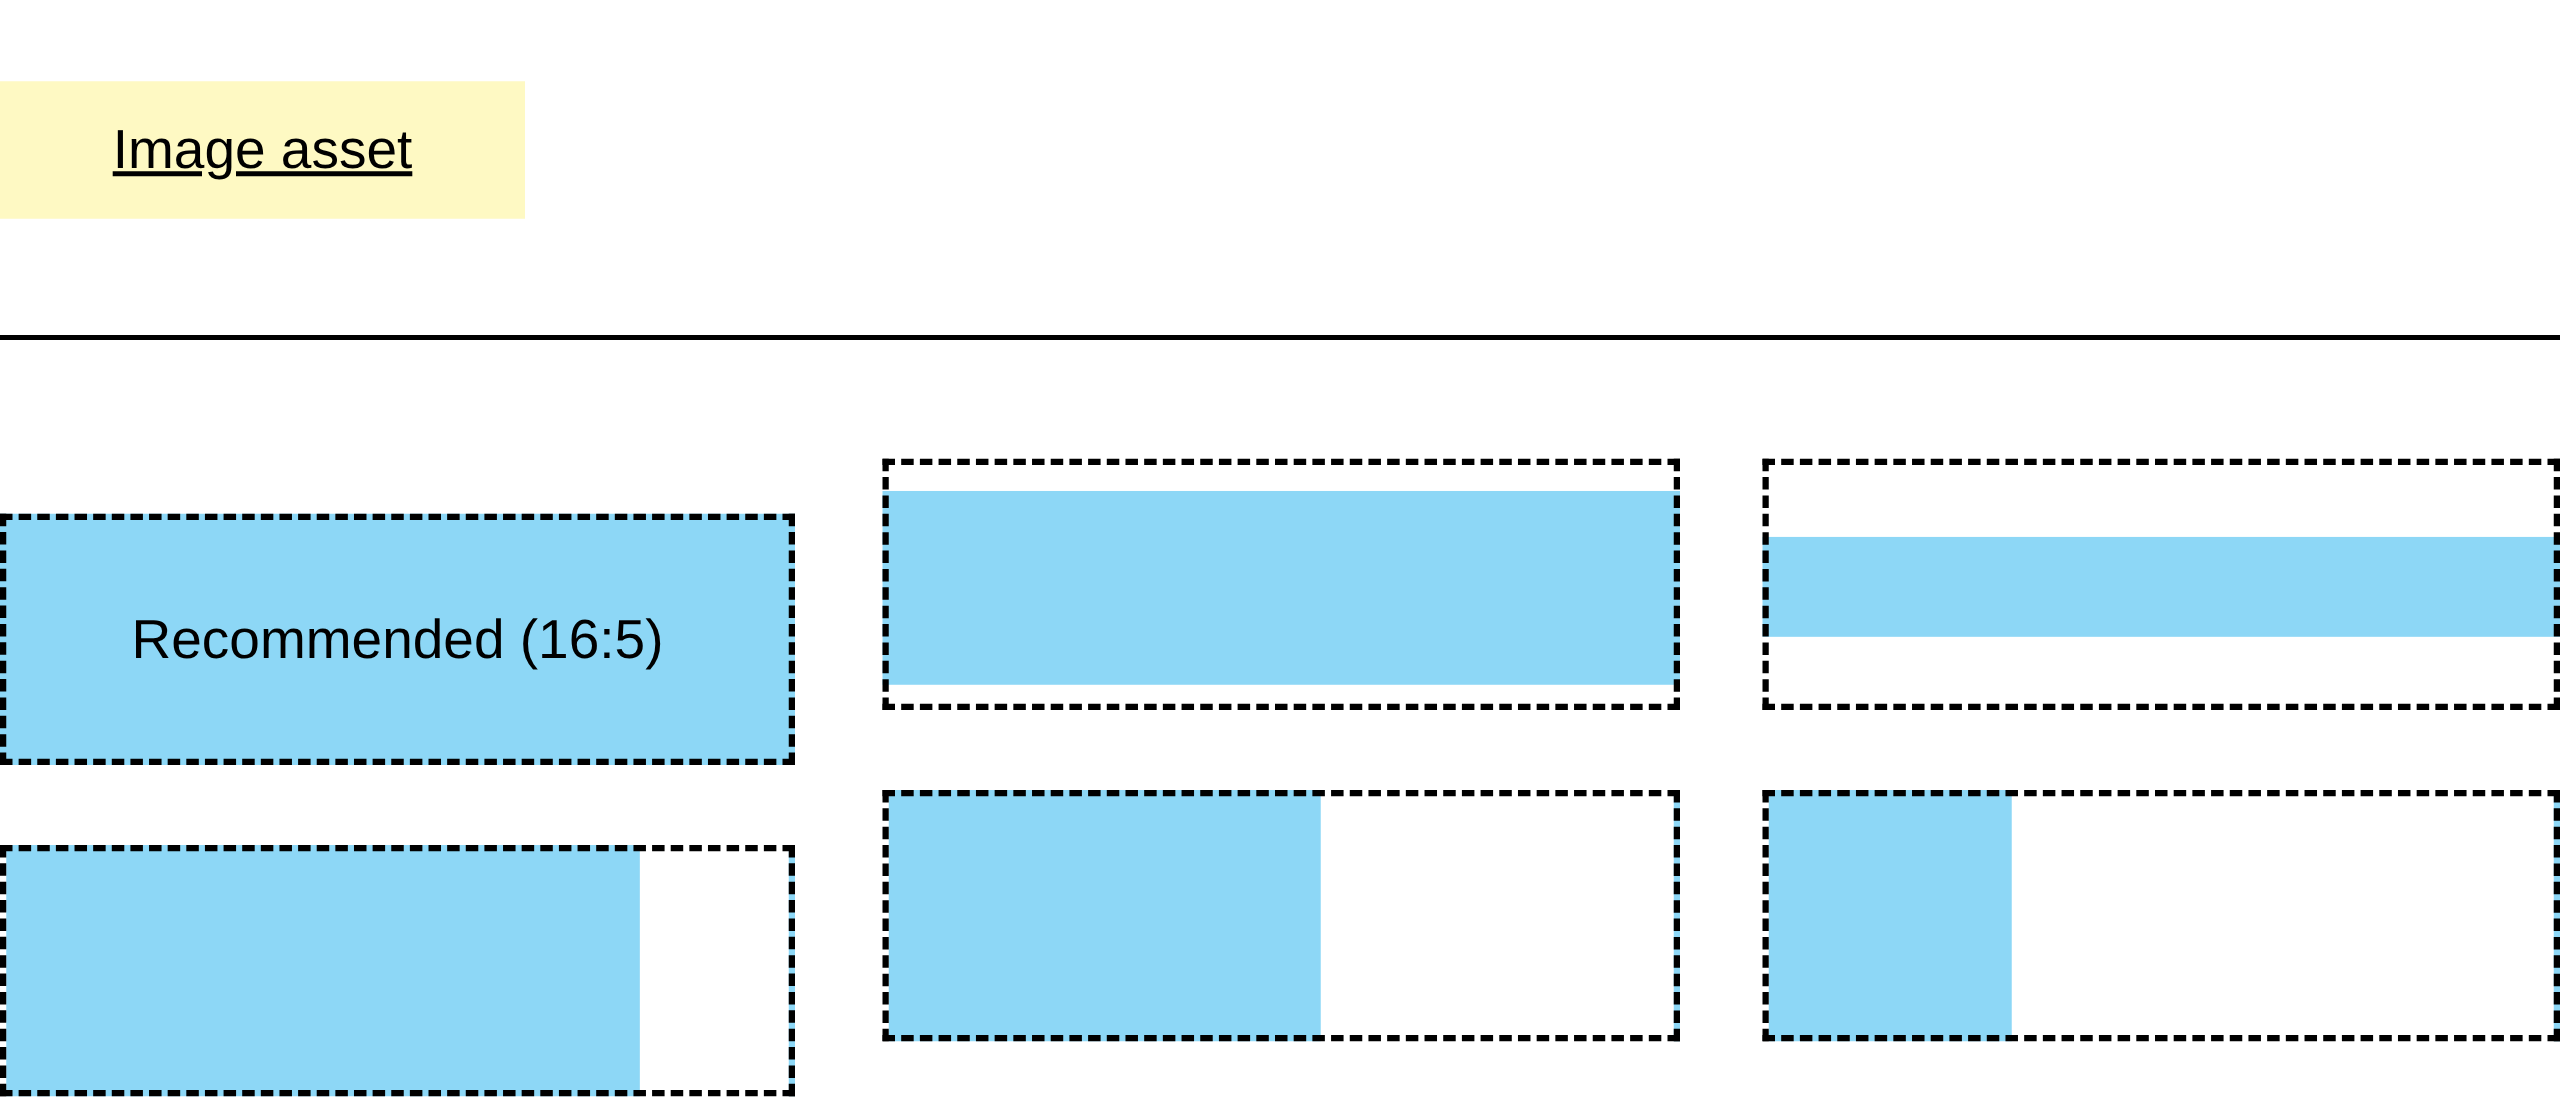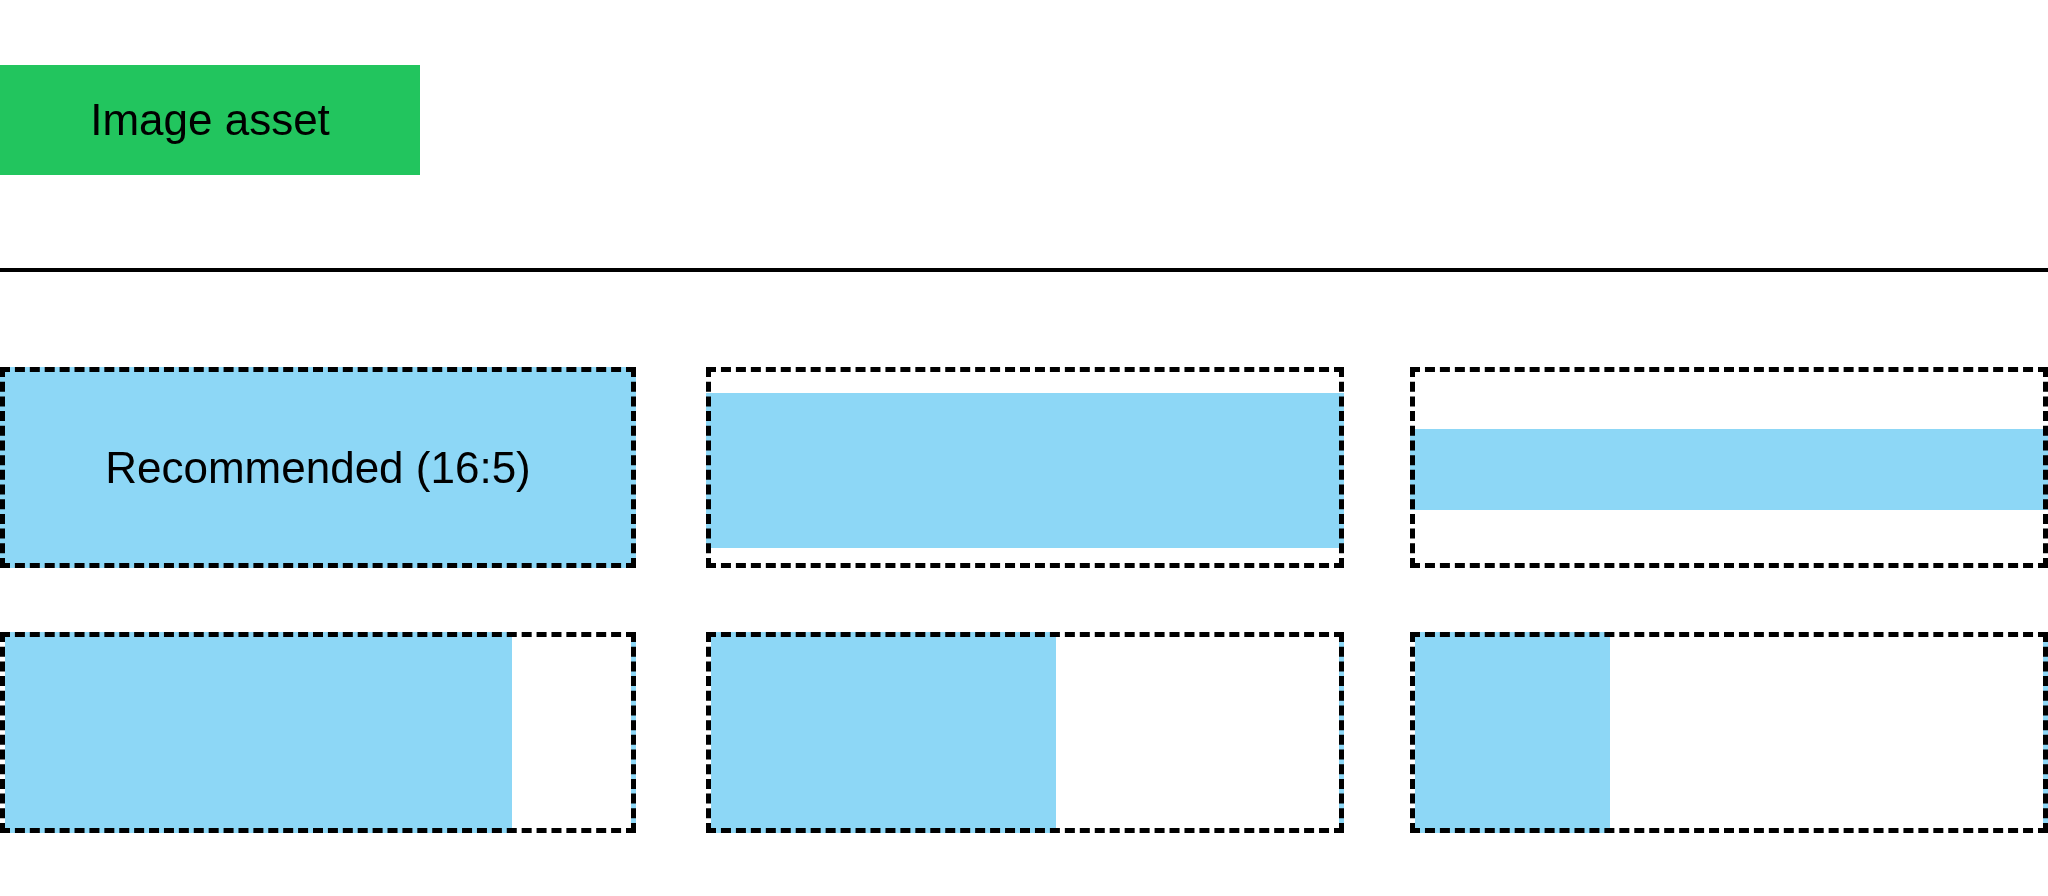--- a/index.html
+++ b/index.html
@@ -50,30 +50,30 @@
   .panel {
     position: absolute;
     box-sizing: border-box;
     border: 5px dashed #000000;
     height: 201px;
     display: flex; align-items: center; justify-content: center;
     
   }
   .row1 { top: 367px; }
   .row2 { top: 632px; }
-  .col-left   { left: 0px;    width: 636px; }
+  .col-left   { left: 0px;    width: 636px; margin-top: 44px; }
   .col-center { left: 706px;  width: 638px; }
   .col-right  { left: 1410px; width: 638px; }
 </style>
 </head>
 <body>
 
 <div id="canvas">
 
-  <div class="legend-swatch" style="background: #22c55e;">
+  <div class="legend-swatch" style="background: #fef9c3; text-decoration: underline;">
     <span class="label">Image asset</span>
   </div>
 
 
   <div class="divider"></div>
 
   <div class="panel row1 col-left" style="background: rgb(141, 215, 246);">
     <span class="label">Recommended (16:5)</span>
   </div>
   <div class="panel row1 col-center" style="background: linear-gradient(rgb(255, 255, 255) 0px, rgb(255, 255, 255) 11%, rgb(141, 215, 246) 11%, rgb(141, 215, 246) 92%, rgb(255, 255, 255) 92%, rgb(255, 255, 255) 100%);"></div>

